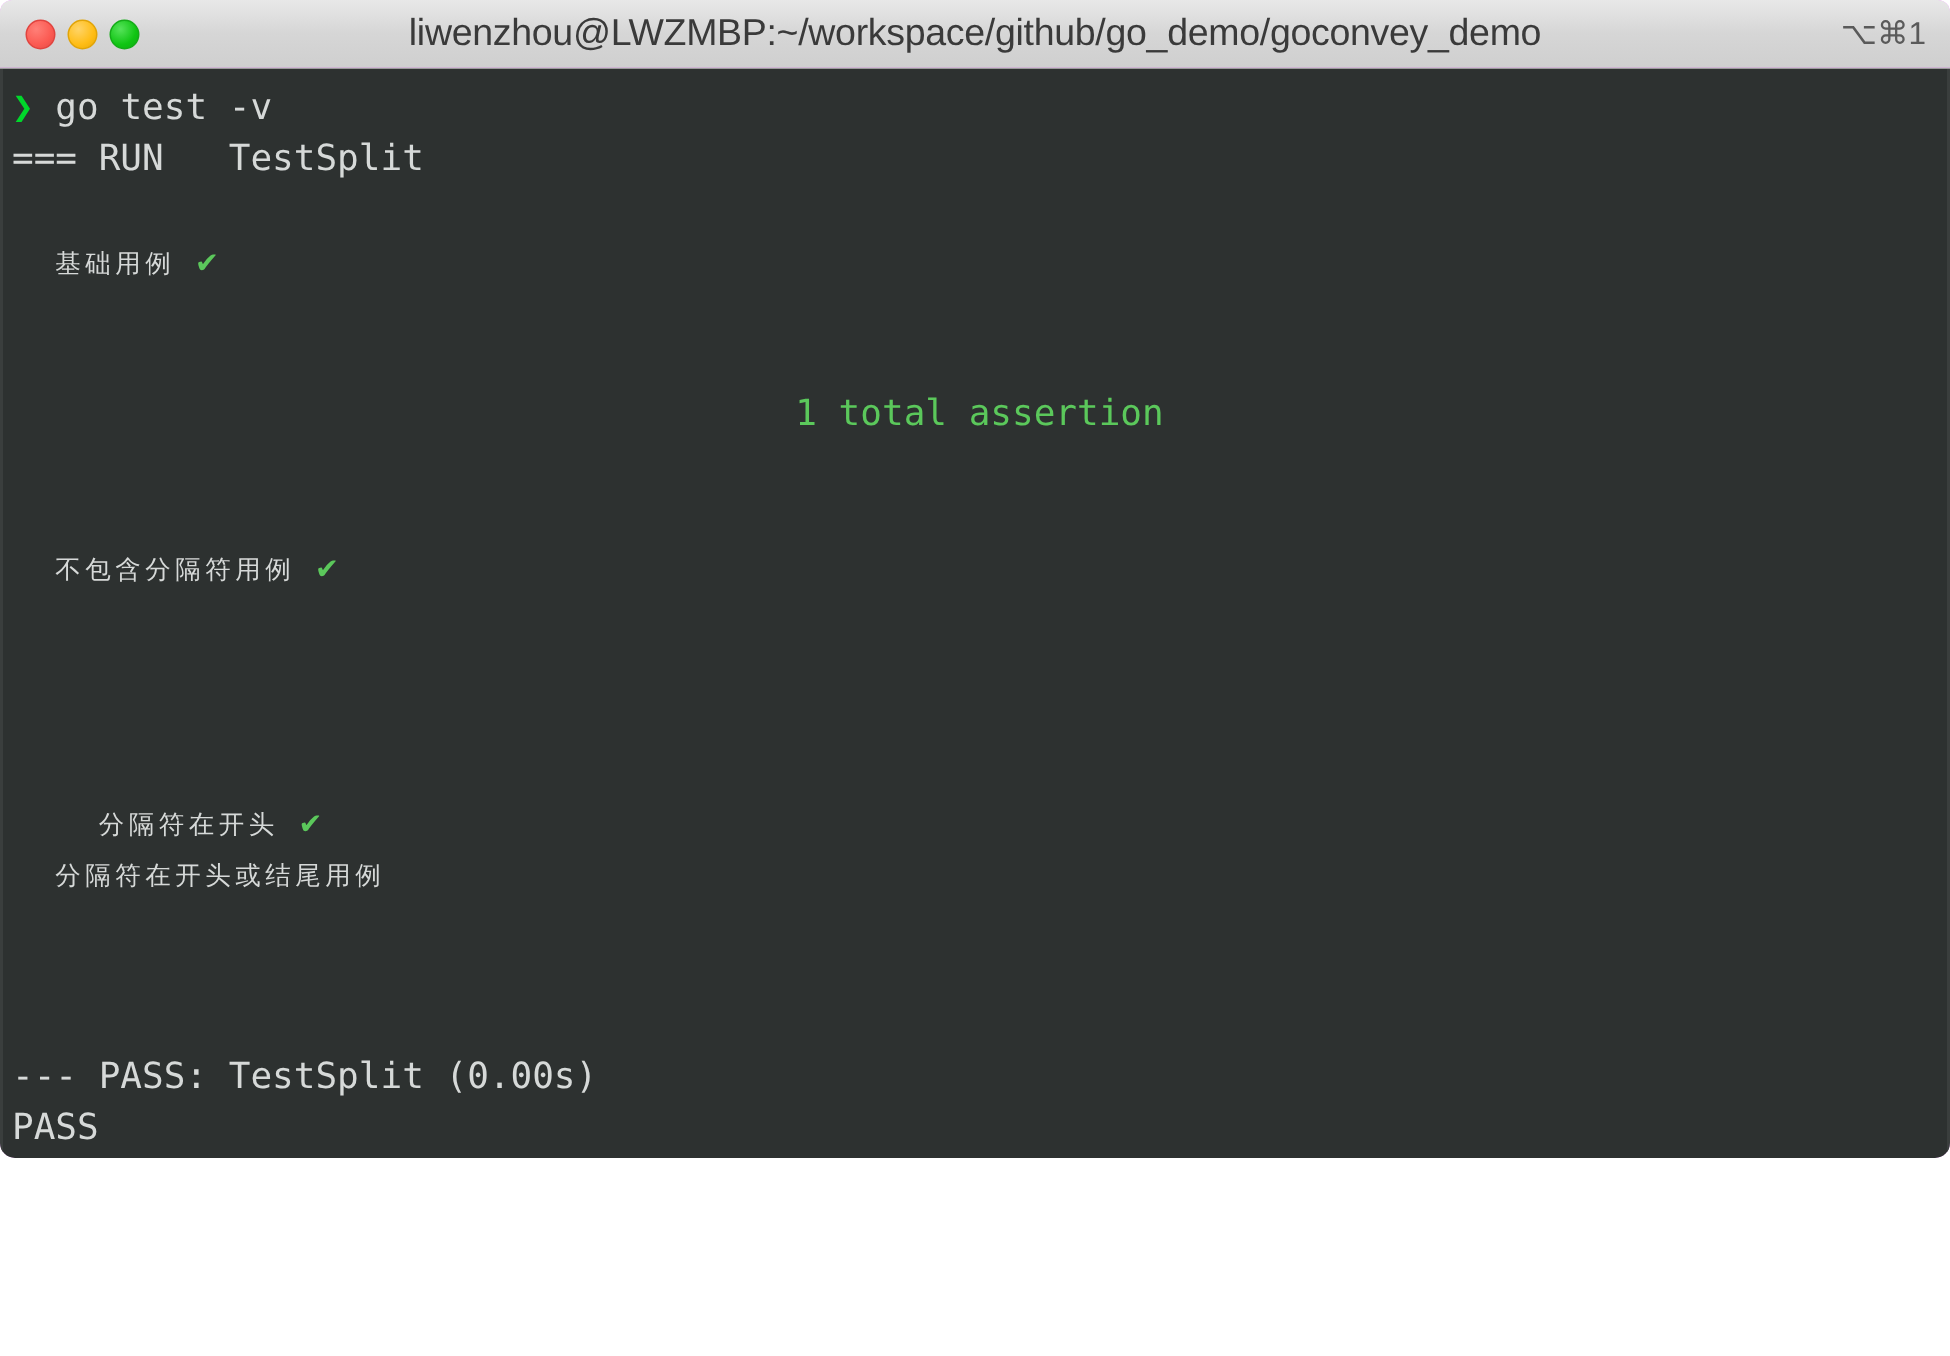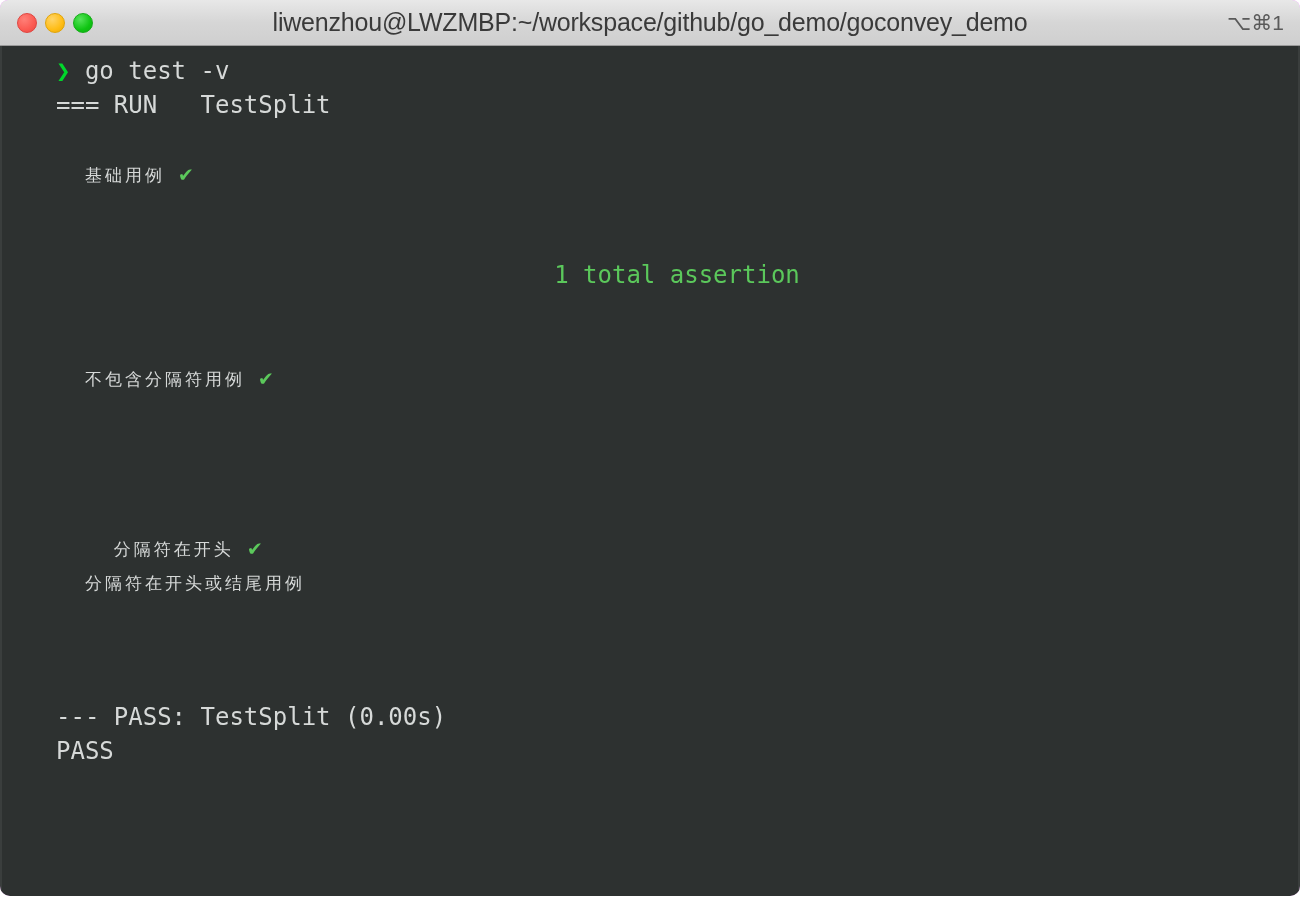--- a/index.html
+++ b/index.html
@@ -10,21 +10,21 @@
   body {
     width: 1300px;
     height: 904px;
     overflow: hidden;
     font-family: "DejaVu Sans Mono", monospace;
   }
 
   .window {
     position: relative;
     width: 1300px;
-    height: 896px;
+    height: 772px;
     border-radius: 8px 8px 10px 10px;
     overflow: hidden;
     background: #f0abfc;
     box-sizing: border-box;
   }
 
   
   .titlebar {
     position: relative;
     height: 46px;
@@ -103,21 +103,20 @@
   }
 
   .screen {
     position: absolute;
     left: 0;
     top: 0;
     right: 0;
     bottom: 0;
     padding: 8px 0 0 6px;
     box-sizing: border-box;
-    margin-left: 48px;
   }
 
   .line {
     height: 34px;
     line-height: 34px;
     font-family: "DejaVu Sans Mono", monospace;
     font-size: 24px;
     color: #d6d9d8;
     white-space: pre;
     letter-spacing: 0px;

